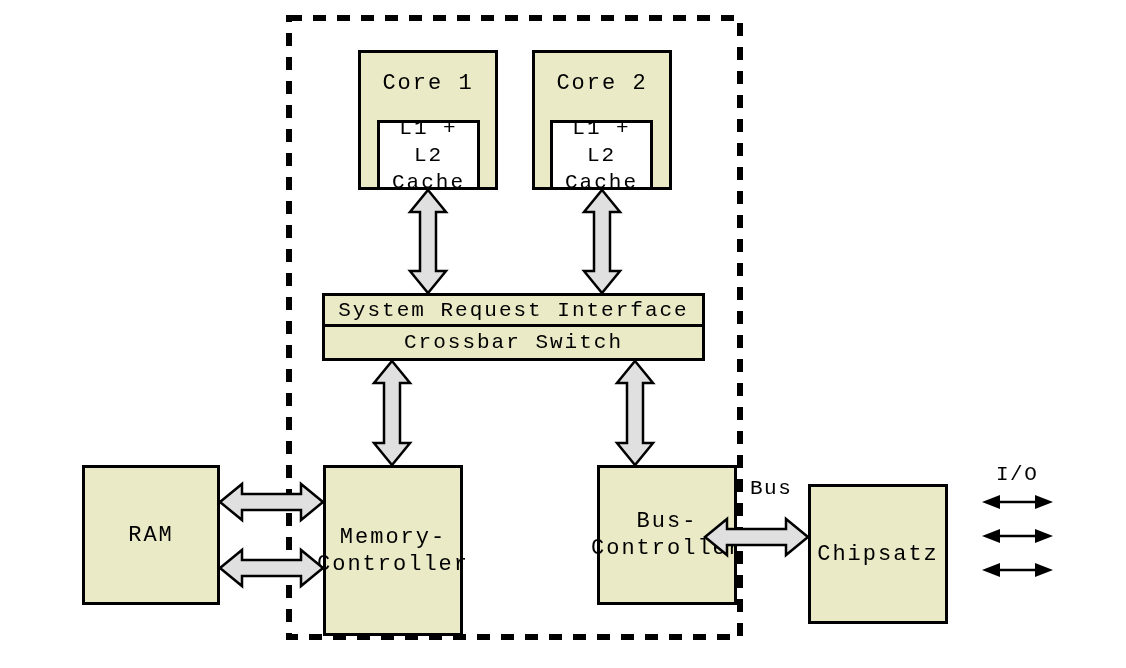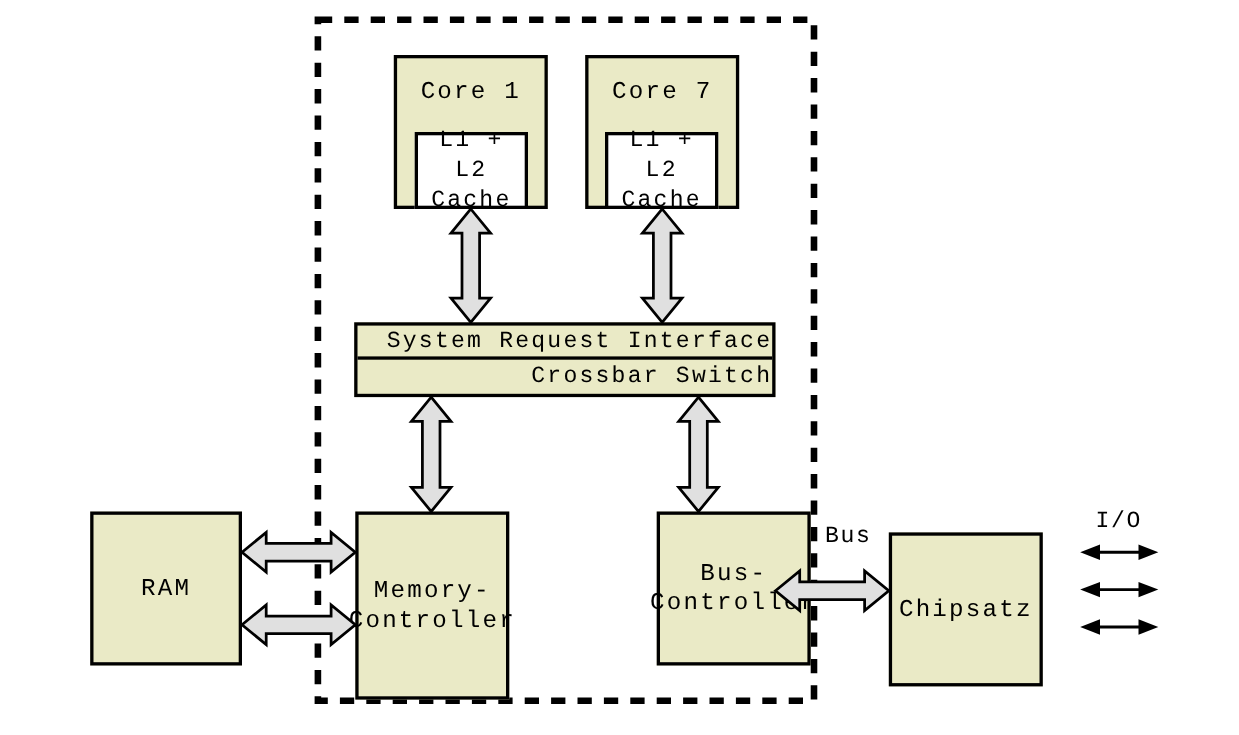--- a/index.html
+++ b/index.html
@@ -30,21 +30,21 @@
   .toplabel{align-items:flex-start;}
   .toplabel .lbl{padding-top:18px;line-height:26px;}
   .twoline{line-height:27px;}
 
   .barwrap{
     position:absolute;left:322px;top:293px;width:383px;height:68px;box-sizing:border-box;
     border:3px solid var(--outline);background:var(--box-fill);z-index:1;
     display:flex;flex-direction:column;
   }
   .bar-row{
-    box-sizing:border-box;height:31px;display:flex;align-items:center;justify-content:flex-end;
+    box-sizing:border-box;height:31px;display:flex;align-items:center;justify-content:center;
     font-size:21px;letter-spacing:2px;
   }
   .bar-row.first{border-bottom:3px solid var(--outline);}
 
   .floatlabel{
     position:absolute;font-size:21px;letter-spacing:1.5px;z-index:3;background:transparent;
   }
 
   .fat-arrow{fill:var(--arrow-fill);stroke:var(--outline);stroke-width:2.5;stroke-linejoin:miter;}
   .dashedrect{fill:none;stroke:var(--outline);stroke-width:6;}
@@ -62,21 +62,21 @@
 
   <div class="box toplabel" style="left:358px;top:50px;width:140px;height:140px;">
     <span class="lbl">Core 1</span>
   </div>
   <div class="box cache pre" style="left:377px;top:120px;width:103px;height:70px;">
     <span>L1 + L2
 Cache</span>
   </div>
 
   <div class="box toplabel" style="left:532px;top:50px;width:140px;height:140px;">
-    <span class="lbl">Core 7</span>
+    <span class="lbl">Core 2</span>
   </div>
   <div class="box cache pre" style="left:550px;top:120px;width:103px;height:70px;">
     <span>L1 + L2
 Cache</span>
   </div>
 
   <div class="barwrap">
     <div class="bar-row first">
       <span>System Request Interface</span>
     </div>

